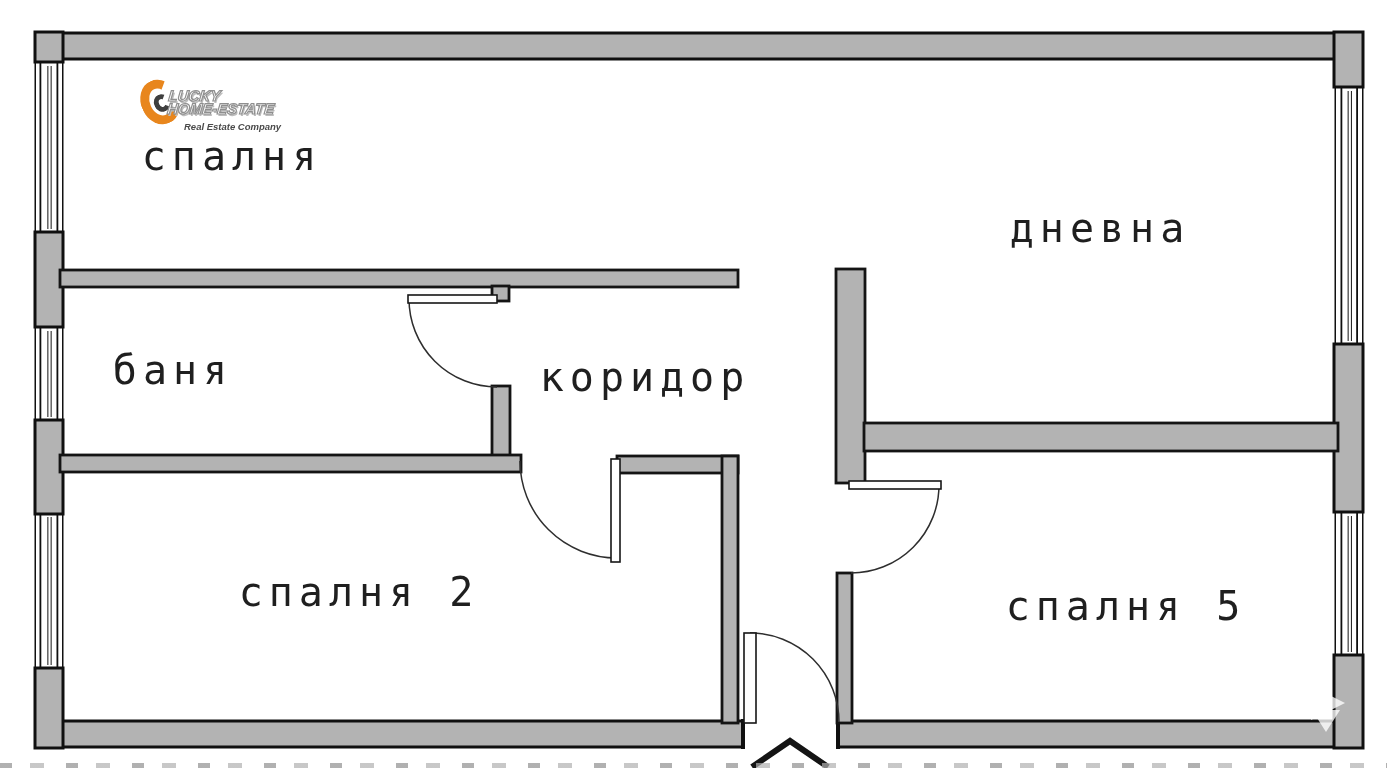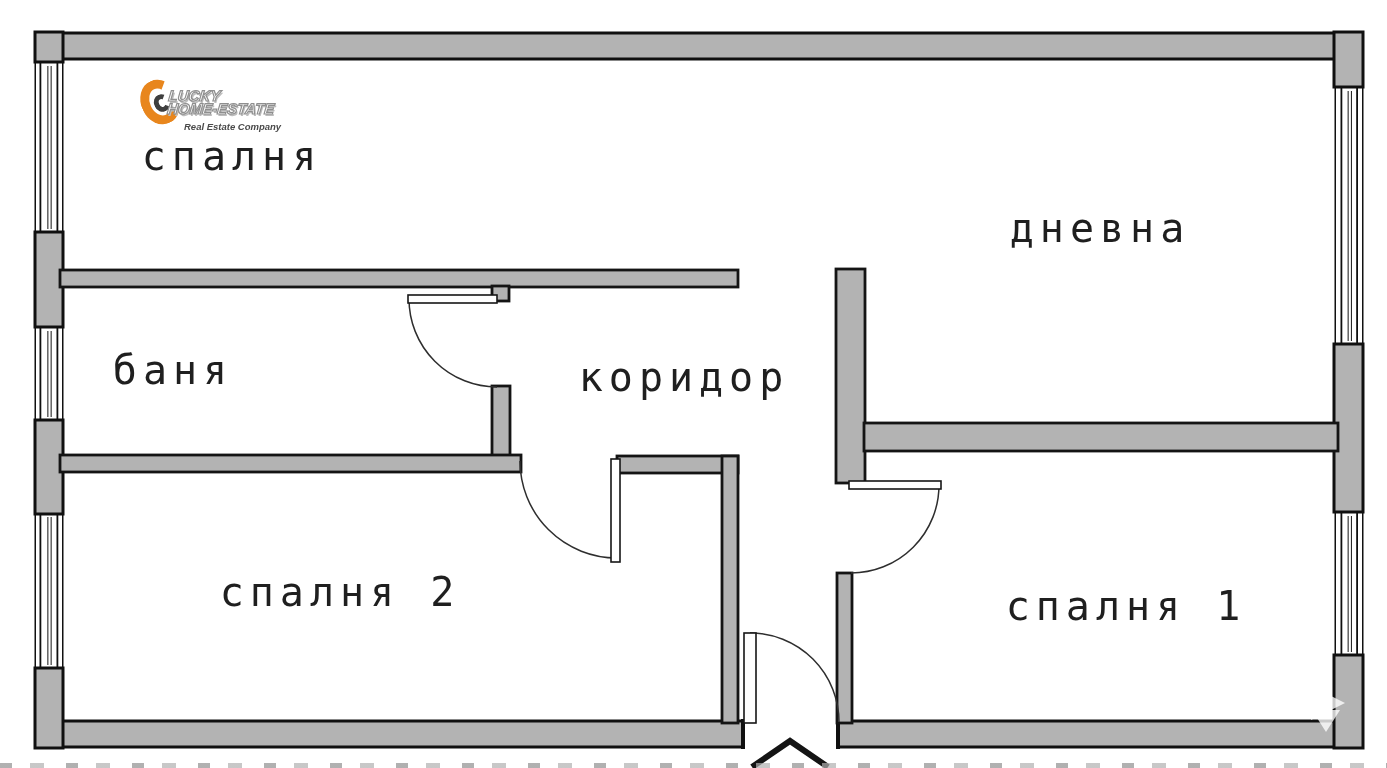--- a/index.html
+++ b/index.html
@@ -32,22 +32,22 @@
     font-family:"DejaVu Sans Mono", monospace;
     font-size:40px;
     font-weight:normal;
     letter-spacing:6px;
     color:#1f1f1f;
     white-space:nowrap;
   }
   .lbl-kitchen {left:232px; top:156px;}
   .lbl-living  {left:1100px;top:218px;margin-top:10px;}
   .lbl-bath    {left:173px; top:370px;text-align:right;}
-  .lbl-corridor{left:684px; top:377px;}
-  .lbl-bed2    {left:340px; top:592px;}
+  .lbl-corridor{left:645px; top:377px;}
+  .lbl-bed2    {left:359px; top:592px;}
   .lbl-bed1    {left:1126px;top:606px;}
 
   
   .logo{position:absolute;left:0;top:0;}
   .logo-ring{
     position:absolute;left:141px;top:79px;
     width:20px;height:28px;
     border:9px solid #e8861d;border-right-color:transparent;
     border-radius:50%;
     transform:rotate(-25deg);
@@ -189,16 +189,16 @@
       <div>HOME-ESTATE</div>
     </div>
     <div class="logo-tagline">Real Estate Company</div>
   </div>
 
   <div class="room-label lbl-kitchen">спалня</div>
   <div class="room-label lbl-living">дневна</div>
   <div class="room-label lbl-bath">баня</div>
   <div class="room-label lbl-corridor">коридор</div>
   <div class="room-label lbl-bed2">спалня 2</div>
-  <div class="room-label lbl-bed1">спалня 1</div>
+  <div class="room-label lbl-bed1">спалня 5</div>
 
   <div class="bottom-strip"></div>
 </div>
 
 </body></html>

